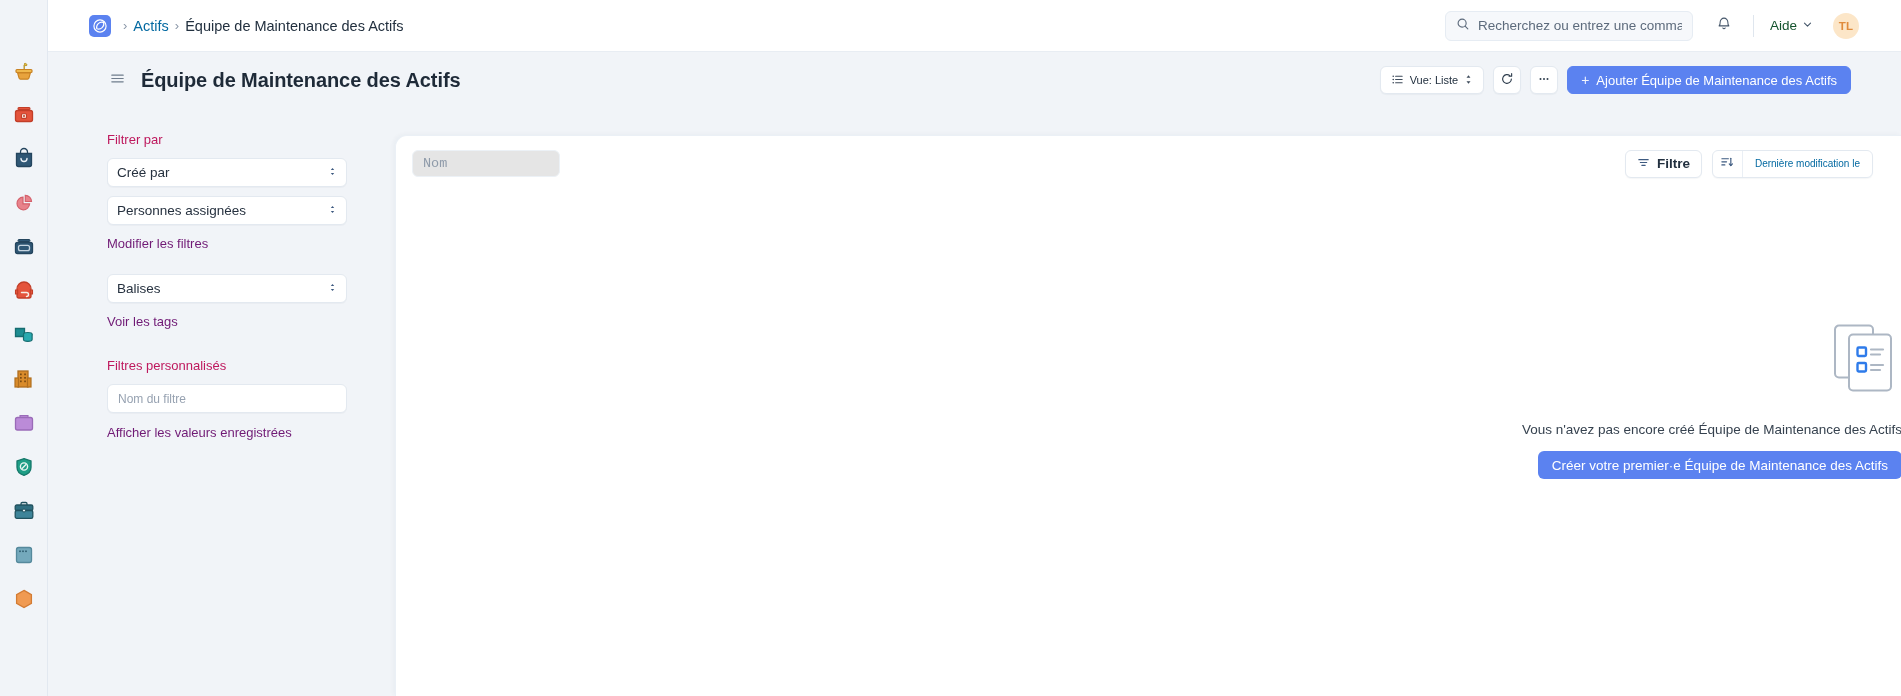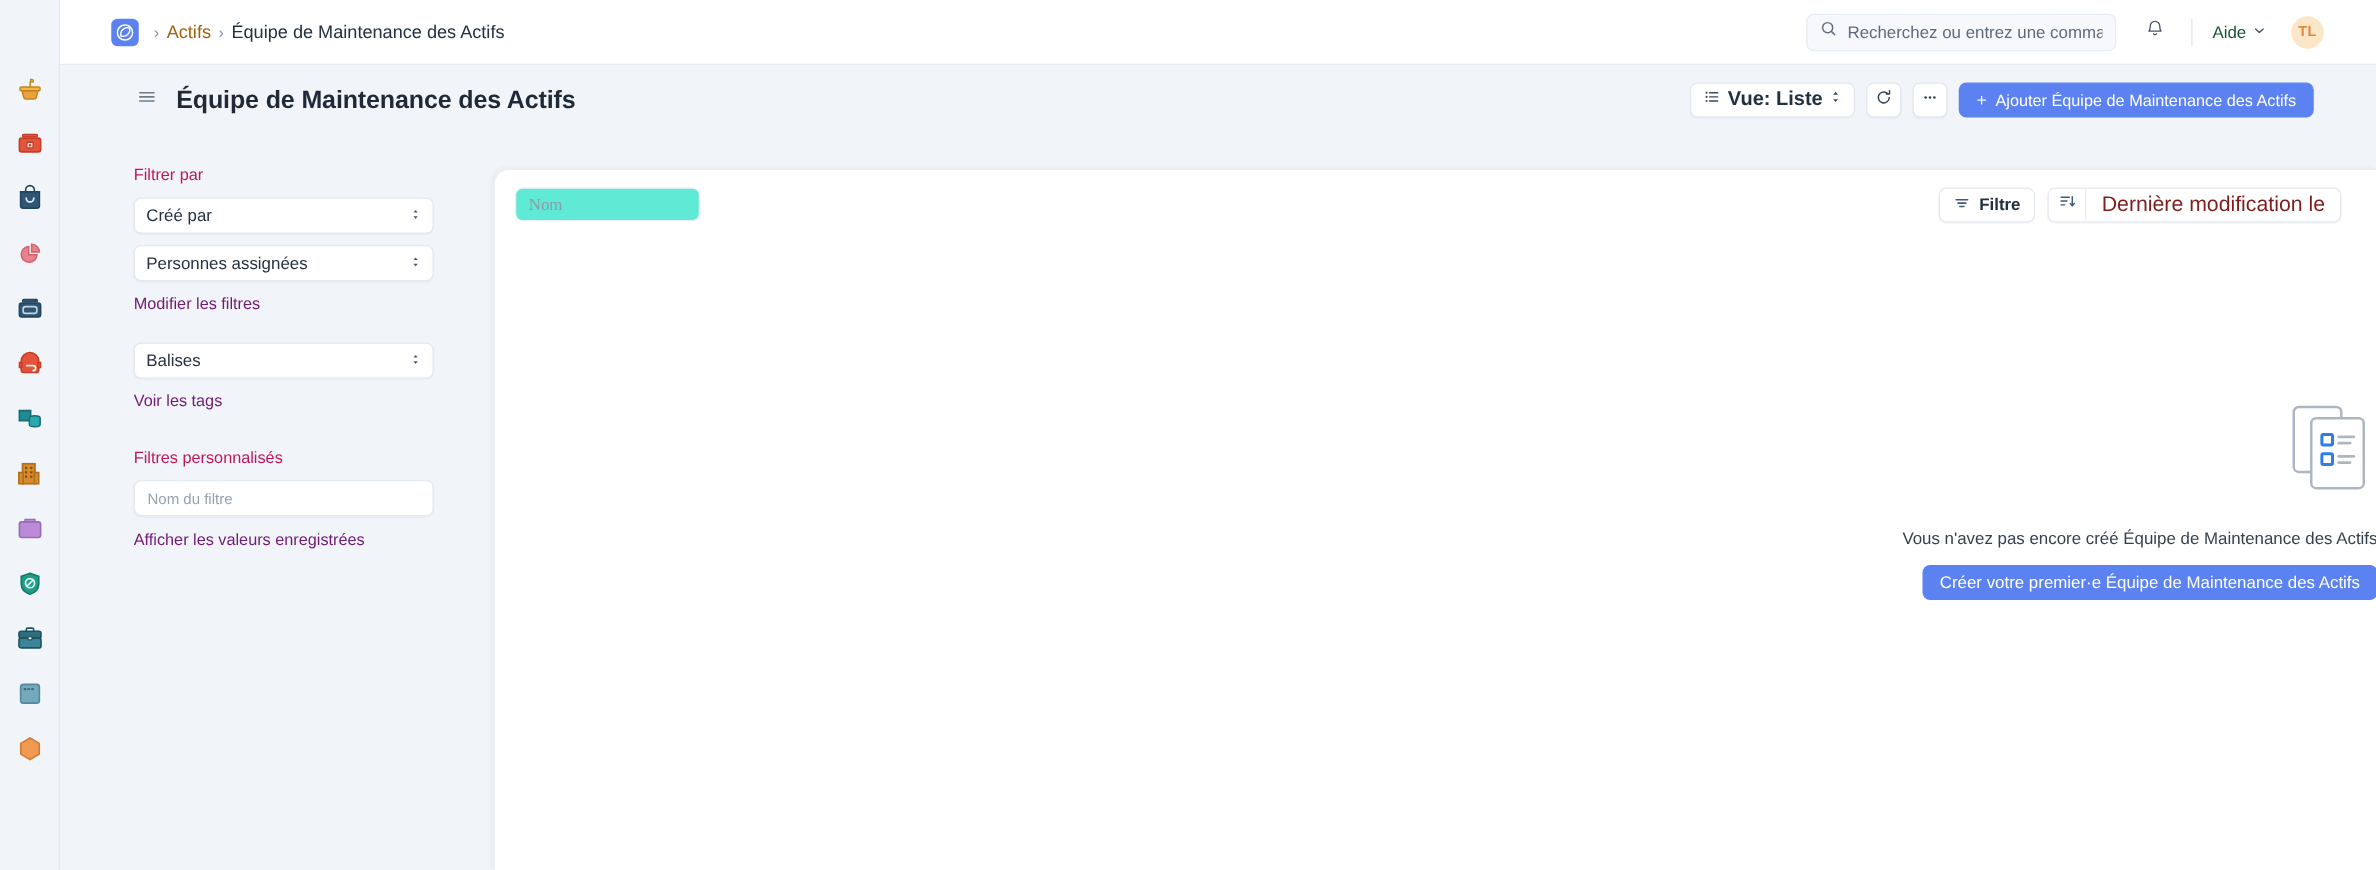--- a/index.html
+++ b/index.html
@@ -43,21 +43,21 @@
     background: #5B82F0; border-radius: 5px;
     display: flex; align-items: center; justify-content: center;
     flex: 0 0 auto; cursor: pointer;
   }
   #breadcrumb {
     display: flex; align-items: center;
     margin-left: 12px; gap: 6px;
     font-size: 14.5px; color: #2F3E4E;
   }
   .bc-sep { color: #8A97A8; font-size: 13px; }
-  .bc-link { color: #a16207; cursor: pointer; white-space: nowrap; }
+  .bc-link { color: #0369a1; cursor: pointer; white-space: nowrap; }
   .bc-current { color: #22303F; cursor: pointer; white-space: nowrap; }
 
   #header-right {
     margin-left: auto; display: flex; align-items: center;
     margin-right: 42px; gap: 0;
   }
   #global-search {
     width: 248px; height: 30px;
     background: #F6F8FB; border: 1px solid #E6ECF3;
     border-radius: 6px;
@@ -108,21 +108,21 @@
   }
   #page-actions {
     margin-left: auto; margin-right: 50px;
     display: flex; align-items: center; gap: 9px;
   }
   .btn-white {
     height: 28px; background: #FFFFFF;
     border: 1px solid #E3E9F0; border-radius: 6px;
     display: flex; align-items: center; gap: 6px;
     padding: 0 10px; cursor: pointer;
-    font-size: 16px; color: #22303F; font-weight: 700;
+    font-size: 11px; color: #22303F; font-weight: 400;
     box-shadow: 0 1px 1px rgba(22,40,70,.04);
     white-space: nowrap;
   }
   .btn-icon-only {
     width: 28px; height: 28px; padding: 0;
     justify-content: center;
   }
   #btn-add {
     height: 28px; background: #5B82F0; border: 1px solid #5B82F0;
     border-radius: 6px; color: #FFFFFF;
@@ -178,23 +178,23 @@
     border-top-left-radius: 12px;
     box-shadow: -2px -1px 4px rgba(32,50,80,.035);
     overflow: hidden;
   }
   #content-toolbar {
     height: 55px; display: flex; align-items: center;
     padding: 0 28px 0 16px;
   }
   #name-field {
     width: 148px; height: 27px;
-    background: #5eead4; border: 1px solid #ECF1F6;
+    background: #e5e5e5; border: 1px solid #ECF1F6;
     border-radius: 6px; padding: 0 10px;
-    font-family: Liberation Serif, serif;
+    font-family: Liberation Mono, monospace;
     font-size: 13.5px; color: #2A3543; outline: none;
   }
   #name-field::placeholder { color: #8F9BAA; }
   #toolbar-right {
     margin-left: auto; display: flex; align-items: center; gap: 10px;
   }
   #btn-filter {
     height: 28px; background: #FFFFFF;
     border: 1px solid #E3E9F0; border-radius: 6px;
     display: flex; align-items: center; gap: 7px;
@@ -207,21 +207,21 @@
     border: 1px solid #E3E9F0; border-radius: 6px;
     display: flex; align-items: stretch; cursor: pointer;
     box-shadow: 0 1px 1px rgba(22,40,70,.04); overflow: hidden;
   }
   #sort-icon-seg {
     display: flex; align-items: center; justify-content: center;
     width: 30px; border-right: 1px solid #EAEFF5;
   }
   #sort-label-seg {
     display: flex; align-items: center; padding: 0 12px;
-    font-size: 17px; color: #7f1d1d; white-space: nowrap;
+    font-size: 10px; color: #0369a1; white-space: nowrap;
   }
 
   
   #empty-state {
     position: absolute; left: 0; top: 0;
     width: 1506px; height: 561px;
     display: flex; flex-direction: column;
     align-items: flex-end; justify-content: center;
     padding-bottom: 34px; pointer-events: none;
   }

